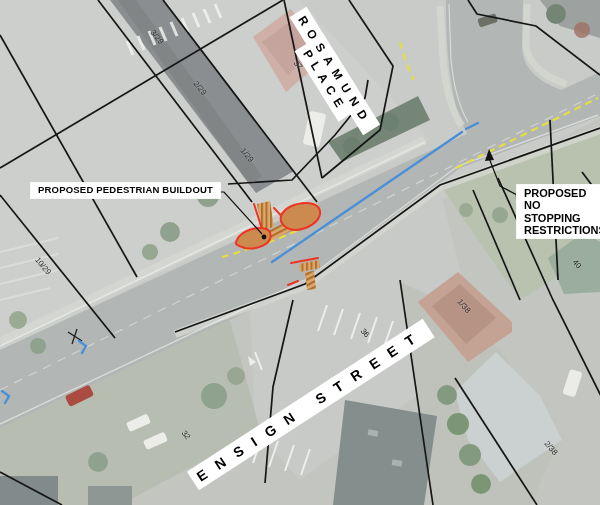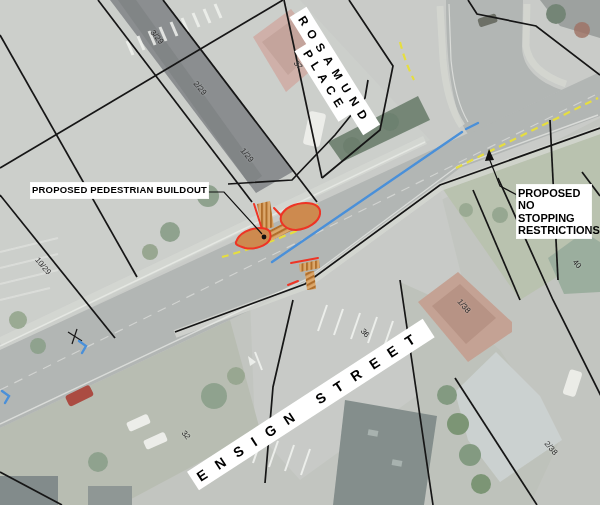--- a/index.html
+++ b/index.html
@@ -8,21 +8,21 @@
   
   .pl{stroke:#161616;stroke-width:1.7;fill:none;}
   .pl-thin{stroke:#161616;stroke-width:1.2;fill:none;}
   .c-blob{fill:var(--buildout-fill);stroke:var(--proposed-red);stroke-width:2;}
   .c-red{stroke:var(--proposed-red);stroke-width:2;fill:none;stroke-linecap:round;}
   .c-yellow{stroke:var(--no-stopping-yellow);stroke-width:2.2;stroke-dasharray:7 5;fill:none;stroke-linecap:butt;}
   .c-blue{stroke:var(--existing-blue);stroke-width:2.4;fill:none;stroke-linecap:round;}
   .leader{stroke:#111;stroke-width:1.2;fill:none;}
   .white-mark{stroke:#eceeea;fill:none;}
   .ann{position:absolute;background:#ffffff;color:#000;font-weight:bold;
-       white-space:pre-line;line-height:1.12;padding:2px 1px;box-shadow:0 0 0 1px rgba(255,255,255,.9);}
+       white-space:pre-line;line-height:1.12;padding:2px 7px;box-shadow:0 0 0 1px rgba(255,255,255,.9);}
   #ann-buildout{left:31px;top:183px;font-size:9.5px;letter-spacing:.2px;white-space:nowrap;}
   #ann-nostopping{left:517px;top:185px;font-size:11px;width:72px;}
   .street-band{position:absolute;background:#fff;color:#000;font-weight:bold;white-space:nowrap;
        transform-origin:0 50%;padding:3px 6px;}
   .parcel-label{position:absolute;color:#262626;font-size:8px;white-space:nowrap;
        transform:translate(-50%,-50%) rotate(50deg);text-shadow:0 0 2px rgba(255,255,255,.5);}
 </style>
 </head>
 <body>
 

